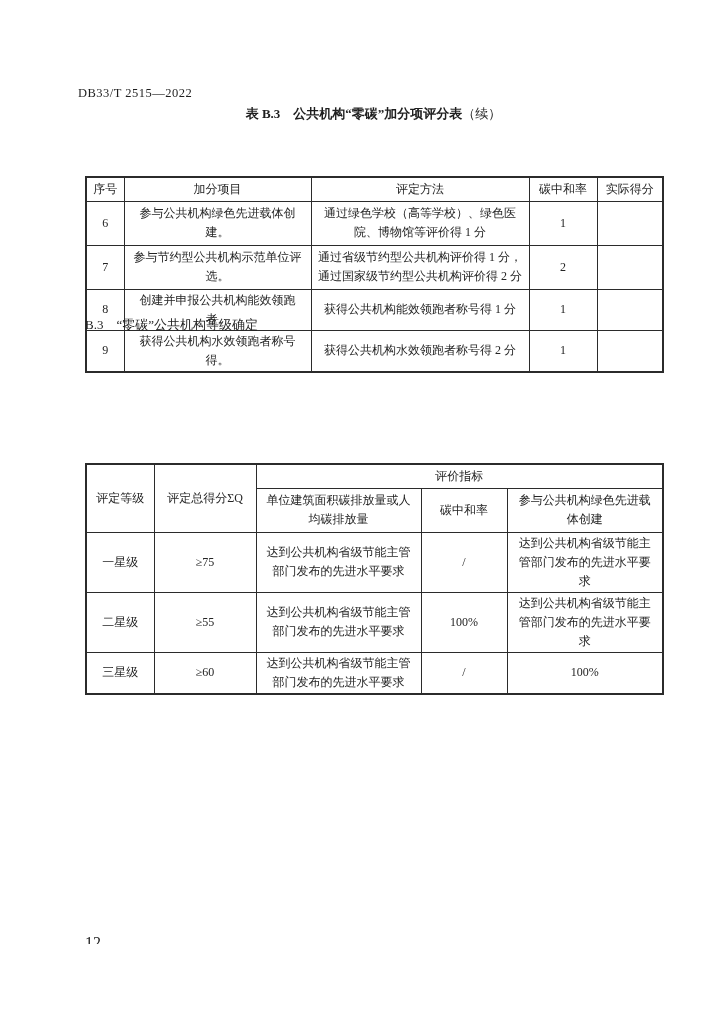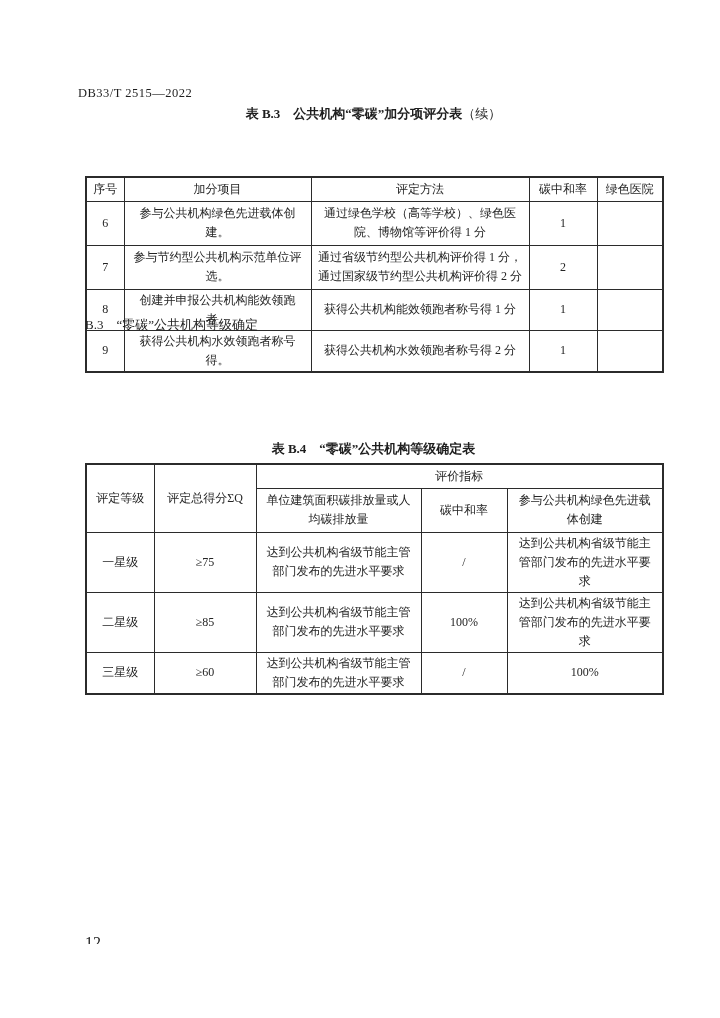--- a/index.html
+++ b/index.html
@@ -113,21 +113,21 @@
         <col style="width:218px">
         <col style="width:68px">
         <col style="width:66px">
     </colgroup>
     <thead>
       <tr class="h24">
         <th>序号</th>
         <th>加分项目</th>
         <th>评定方法</th>
         <th>碳中和率</th>
-        <th>绿色医院</th>
+        <th>实际得分</th>
       </tr>
     </thead>
     <tbody>
       <tr class="h44">
         <td>6</td>
         <td class="al">参与公共机构绿色先进载体创建。</td>
         <td class="al">通过绿色学校（高等学校）、绿色医院、博物馆等评价得 1 分</td>
         <td>1</td>
         <td></td>
       </tr>
@@ -151,21 +151,20 @@
         <td class="al">获得公共机构水效领跑者称号得 2 分</td>
         <td>1</td>
         <td></td>
       </tr>
     </tbody>
   </table>
 
   <div class="section-heading">B.3　“零碳”公共机构等级确定</div>
 
 
-  <div class="table-title title-b4">表 B.4　“零碳”公共机构等级确定表</div>
 
   <table class="doc-table tbl-b4">
     <colgroup>
       <col style="width:68px">
         <col style="width:102px">
         <col style="width:165px">
         <col style="width:86px">
         <col style="width:156px">
     </colgroup>
     <thead>
@@ -183,21 +182,21 @@
     <tbody>
       <tr class="h38">
         <td>一星级</td>
         <td>≥75</td>
         <td>达到公共机构省级节能主管部门发布的先进水平要求</td>
         <td>/</td>
         <td>达到公共机构省级节能主管部门发布的先进水平要求</td>
       </tr>
       <tr class="h38">
         <td>二星级</td>
-        <td>≥85</td>
+        <td>≥55</td>
         <td>达到公共机构省级节能主管部门发布的先进水平要求</td>
         <td>100%</td>
         <td>达到公共机构省级节能主管部门发布的先进水平要求</td>
       </tr>
       <tr class="h38">
         <td>三星级</td>
         <td>≥60</td>
         <td>达到公共机构省级节能主管部门发布的先进水平要求</td>
         <td>/</td>
         <td>100%</td>

